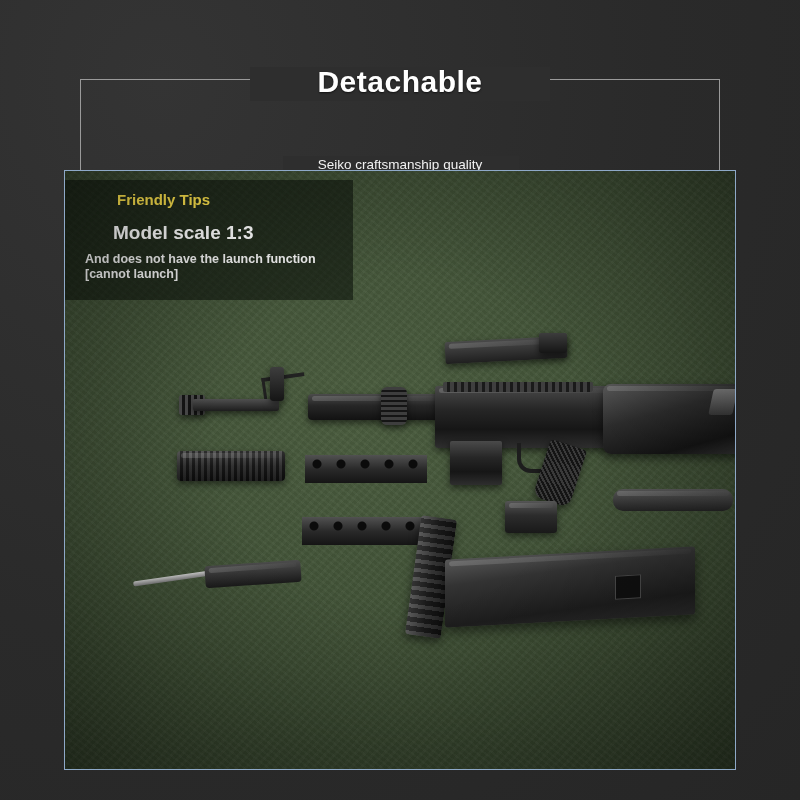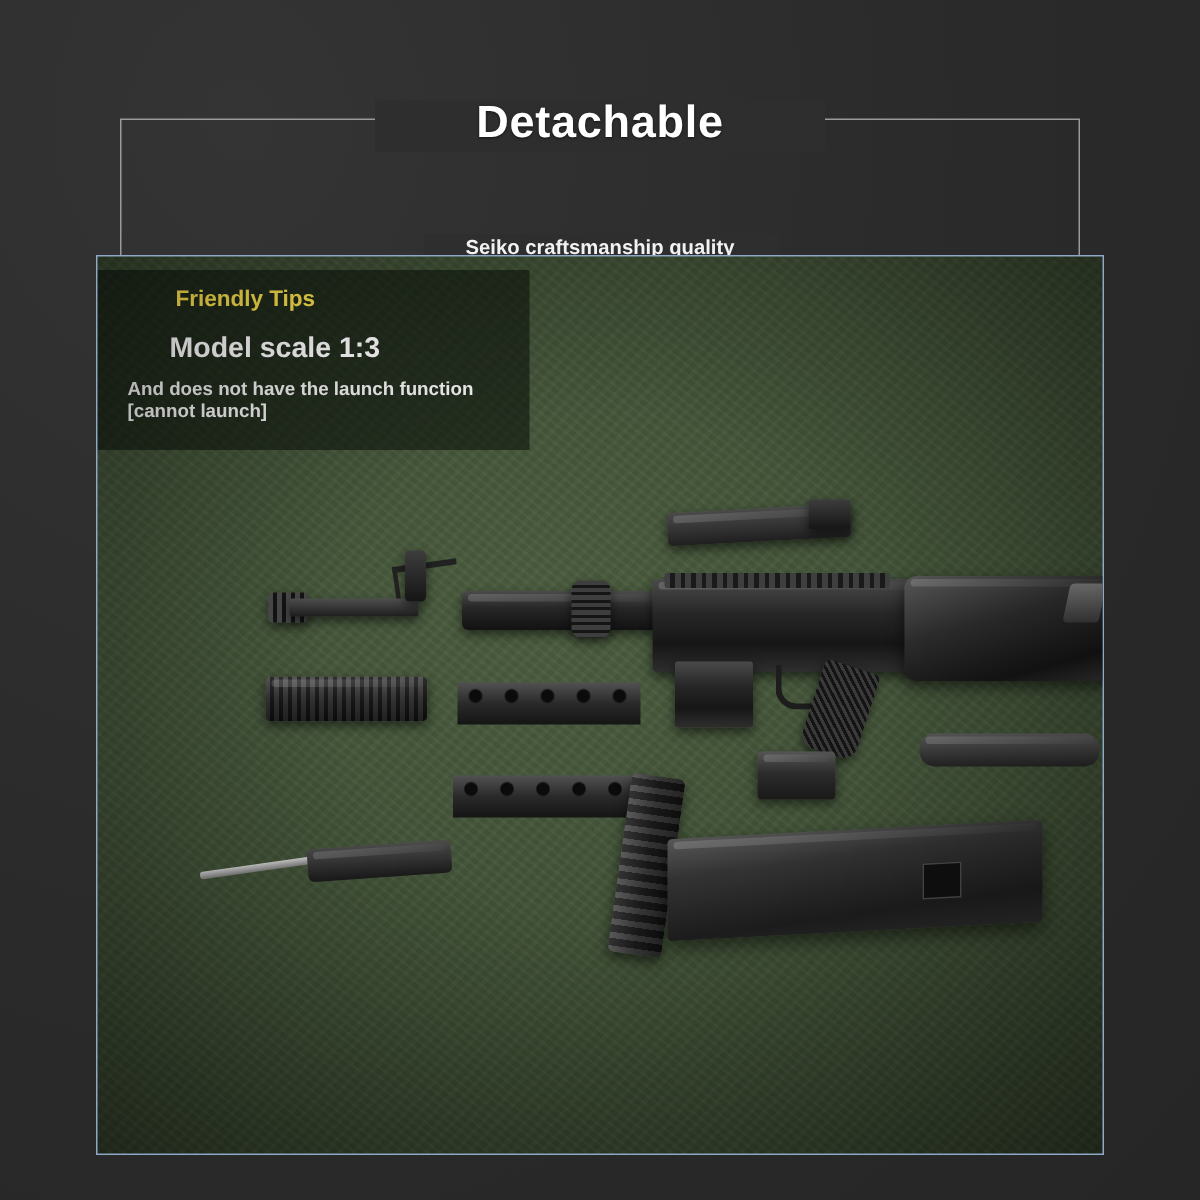--- a/index.html
+++ b/index.html
@@ -67,21 +67,21 @@
   }
 
   .header-sub {
     position: absolute;
     left: 0;
     top: 120px;
     width: 800px;
     text-align: center;
     color: #f2f2f2;
     font-size: 13.5px;
-    font-weight: bold;
+    font-weight: normal;
   }
 
   .sub-mask {
     position: absolute;
     left: 283px;
     top: 119px;
     width: 236px;
     height: 19px;
     background: #2e2e2e;
   }

